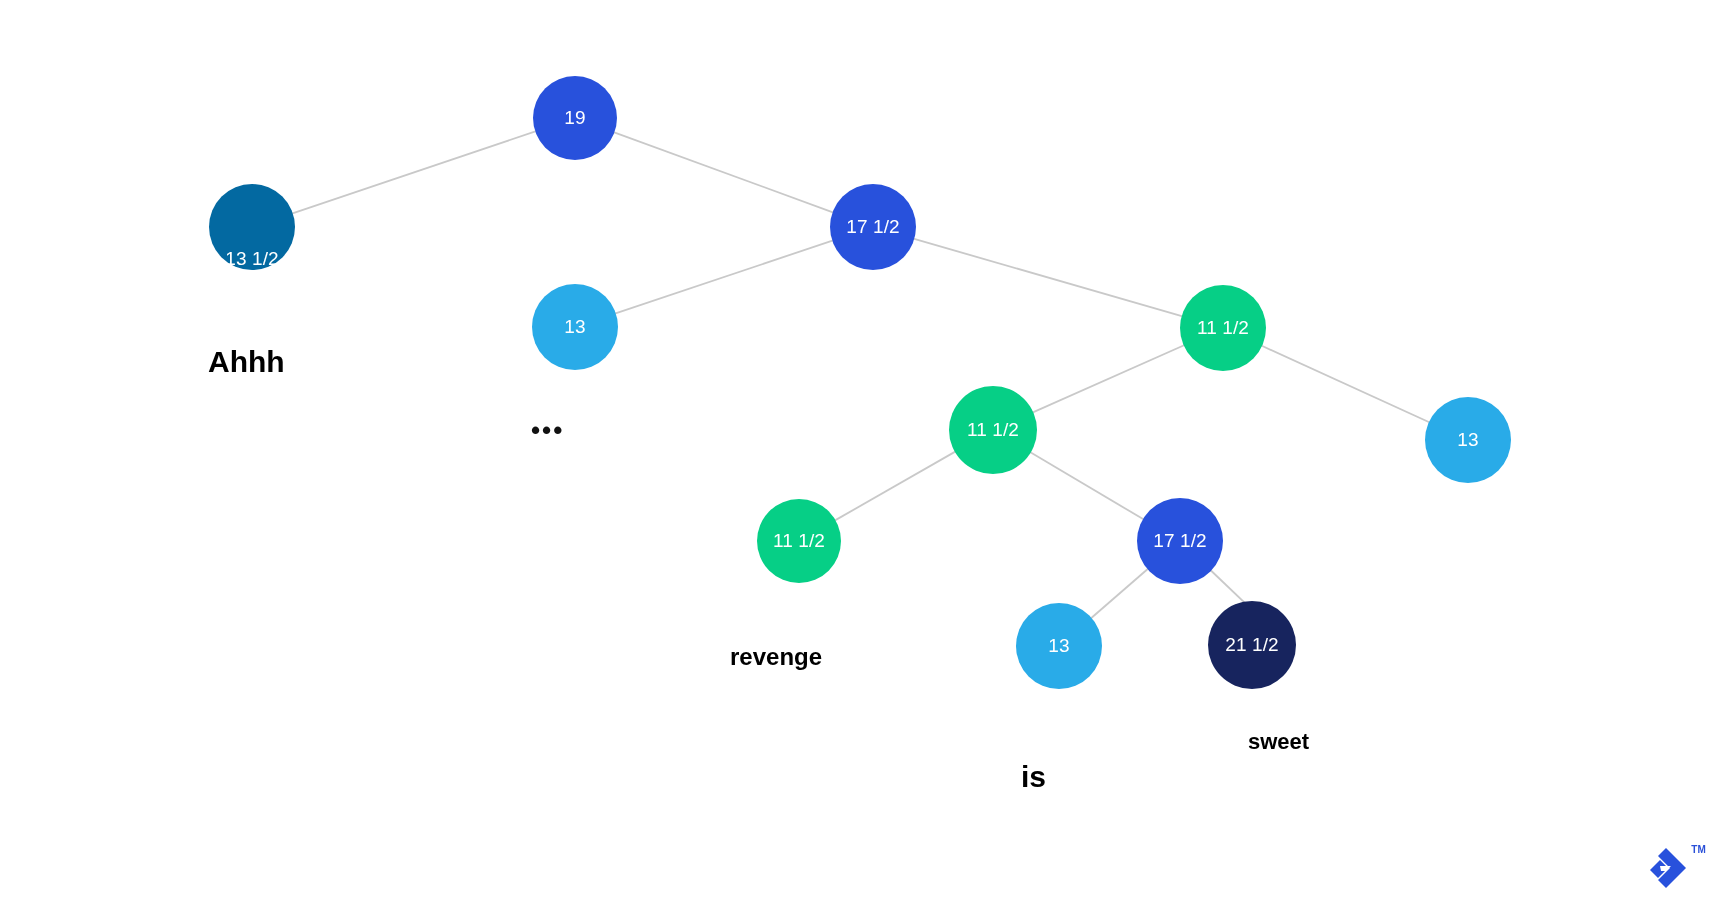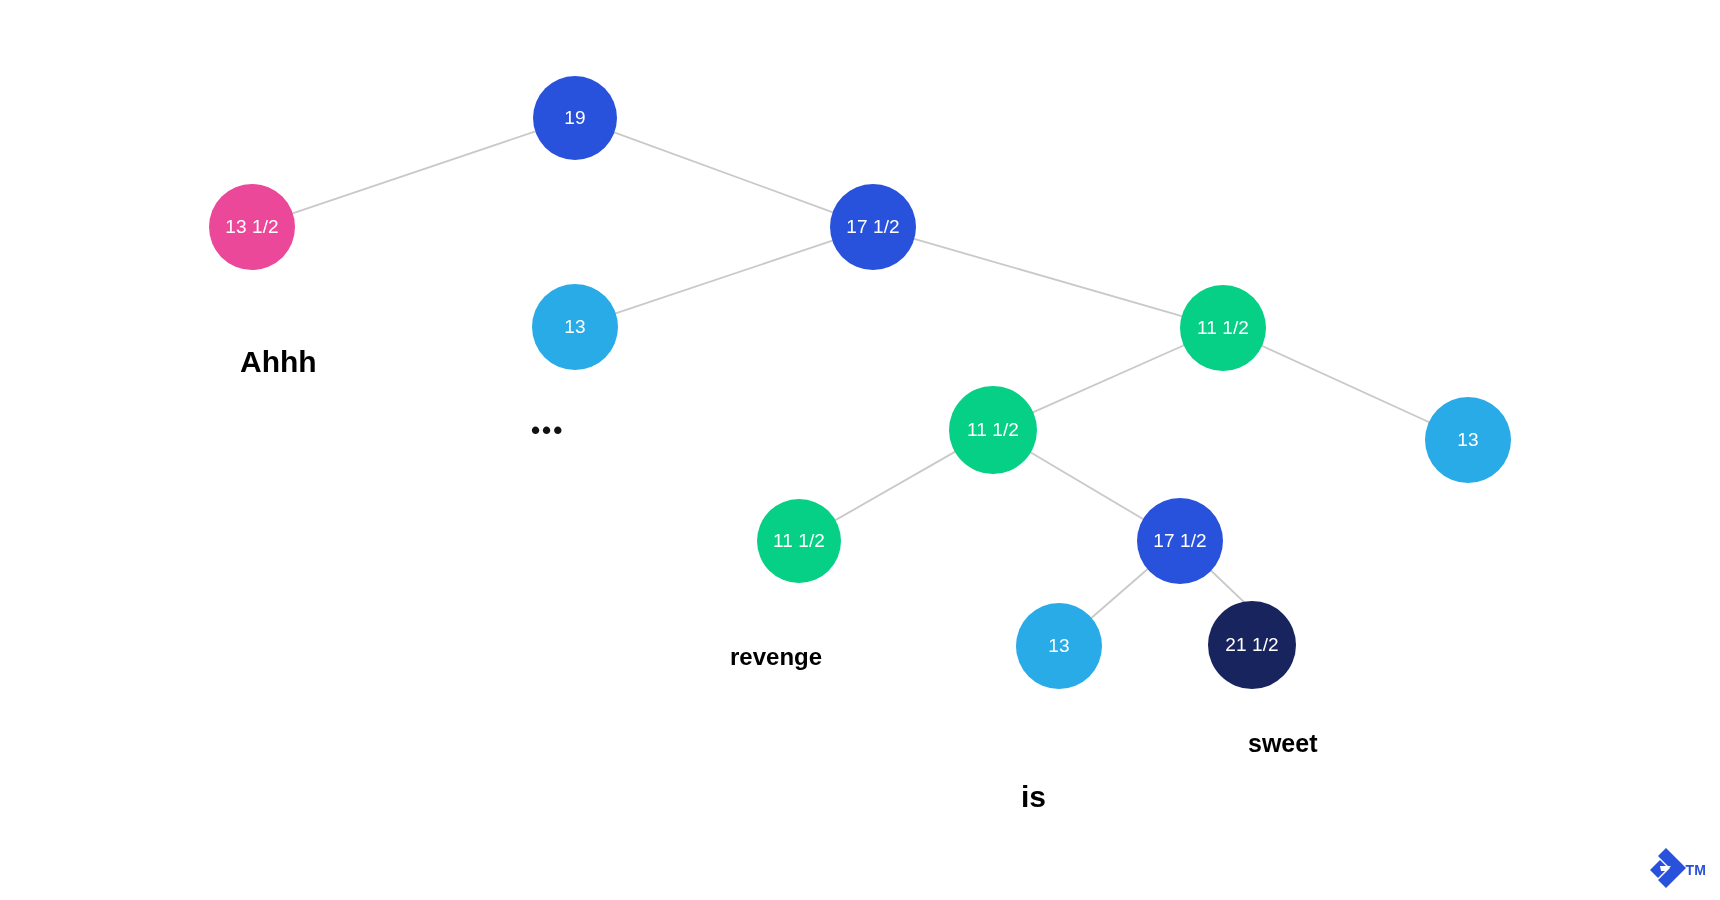--- a/index.html
+++ b/index.html
@@ -60,23 +60,23 @@
   #watermark {
     position: absolute;
     right: 14px;
     bottom: 10px;
     width: 62px;
     height: 48px;
   }
   #watermark .tm {
     position: absolute;
     right: 0;
-    top: 20px;
+    top: 2px;
     font-family: "Liberation Sans", sans-serif;
-    font-size: 14px;
+    font-size: 10px;
     font-weight: 700;
     color: #2a50d8;
     letter-spacing: 0.2px;
   }
 </style>
 </head>
 <body>
 
 <div id="canvas">
 
@@ -90,21 +90,21 @@
       <line x1="955.6773896889999" y1="451.35468940474743" x2="834.5866749476977" y2="520.6385519629152" stroke="#c9c9c9" stroke-width="1.8"></line>
       <line x1="1029.9764663145668" y1="451.9485976519621" x2="1143.8834515067024" y2="519.5618348515719" stroke="#c9c9c9" stroke-width="1.8"></line>
       <line x1="1148.2783648485947" y1="568.5270387677484" x2="1090.7216351514053" y2="618.4729612322516" stroke="#c9c9c9" stroke-width="1.8"></line>
       <line x1="1210.387261240198" y1="569.993350174134" x2="1257.8892325397971" y2="615.3163319645771" stroke="#c9c9c9" stroke-width="1.8"></line>
     </svg>
 
   <div id="node-layer">
       <div class="tree-node" style="left: 533px; top: 76px; width: 84px; height: 84px; background: rgb(40, 81, 220); font-size: 19px;">
         <span>19</span>
       </div>
-      <div class="tree-node" style="left: 209px; top: 184px; width: 86px; height: 86px; background: #ec4899; font-size: 19px;">
+      <div class="tree-node" style="left: 209px; top: 184px; width: 86px; height: 86px; background: #0369a1; font-size: 19px; align-items: flex-end;">
         <span>13 1/2</span>
       </div>
       <div class="tree-node" style="left: 830px; top: 184px; width: 86px; height: 86px; background: rgb(40, 81, 220); font-size: 19px;">
         <span>17 1/2</span>
       </div>
       <div class="tree-node" style="left: 532px; top: 284px; width: 86px; height: 86px; background: rgb(41, 171, 232); font-size: 19px;">
         <span>13</span>
       </div>
       <div class="tree-node" style="left: 1180px; top: 285px; width: 86px; height: 86px; background: rgb(6, 207, 134); font-size: 19px;">
         <span>11 1/2</span>
@@ -123,24 +123,24 @@
       </div>
       <div class="tree-node" style="left: 1016px; top: 603px; width: 86px; height: 86px; background: rgb(41, 171, 232); font-size: 19px;">
         <span>13</span>
       </div>
       <div class="tree-node" style="left: 1208px; top: 601px; width: 88px; height: 88px; background: rgb(23, 36, 94); font-size: 19px;">
         <span>21 1/2</span>
       </div>
     </div>
 
   <div id="label-layer">
-      <div class="node-label" style="left: 208px; top: 345px; font-size: 30px; margin-left: 32px;">Ahhh</div>
+      <div class="node-label" style="left: 208px; top: 345px; font-size: 30px;">Ahhh</div>
       <div class="node-label" style="left: 730px; top: 643px; font-size: 24px;">revenge</div>
-      <div class="node-label" style="left: 1021px; top: 760px; font-size: 30px; margin-top: 20px;">is</div>
-      <div class="node-label" style="left: 1248px; top: 729px; font-size: 25px;">sweet</div>
+      <div class="node-label" style="left: 1021px; top: 760px; font-size: 30px;">is</div>
+      <div class="node-label" style="left: 1248px; top: 729px; font-size: 22px;">sweet</div>
       <div class="ellipsis-label" style="left: 531px; top: 425px; font-size: 26px; letter-spacing: 2px;">•••</div>
     </div>
 
   <div id="watermark">
     <svg width="48" height="46" viewBox="0 0 48 46" xmlns="http://www.w3.org/2000/svg" style="position:absolute;left:0;top:4px;">
       <path d="M22 2 L42 22 L22 42 L14 34 L26 22 L14 10 Z" fill="#2851DC"></path>
       <path d="M6 24 L16 14 L24 22 L14 32 Z" fill="#2851DC"></path>
       <path d="M16 20 L27 20 L22 25 L17 25 Z" fill="#ffffff"></path>
     </svg>
     <span class="tm">TM</span>

